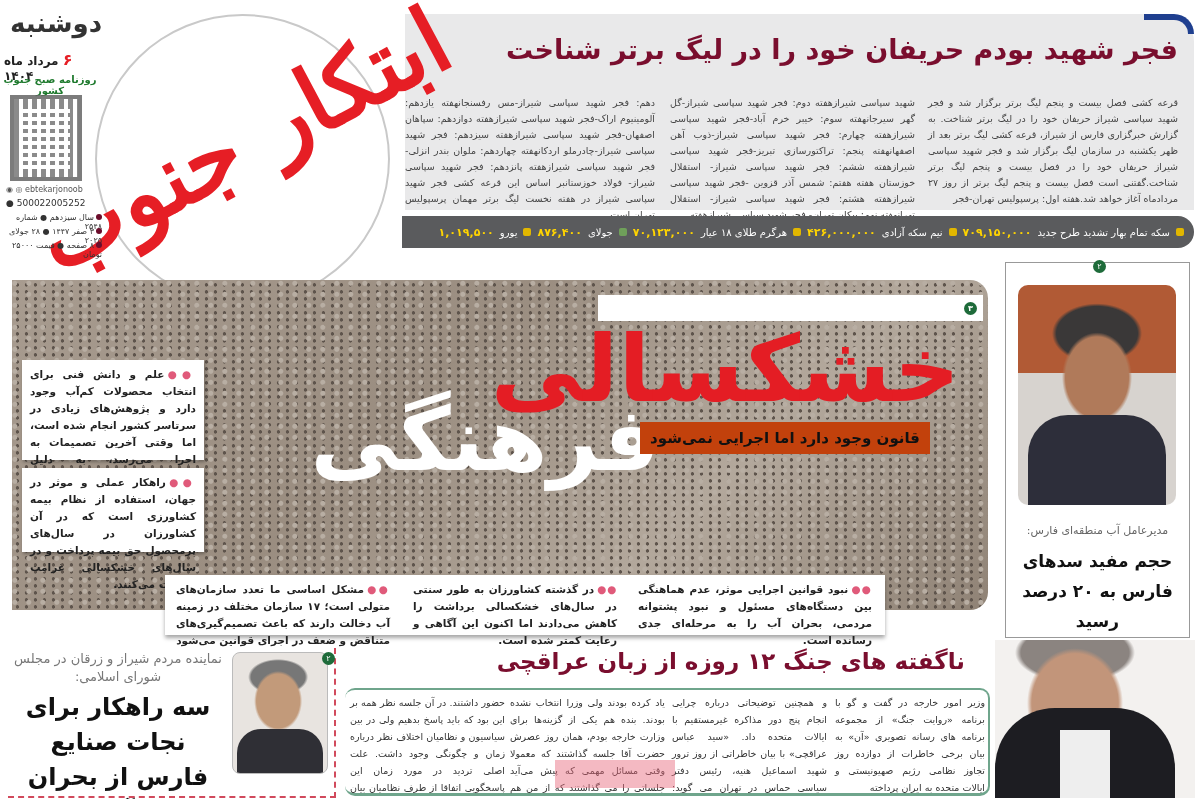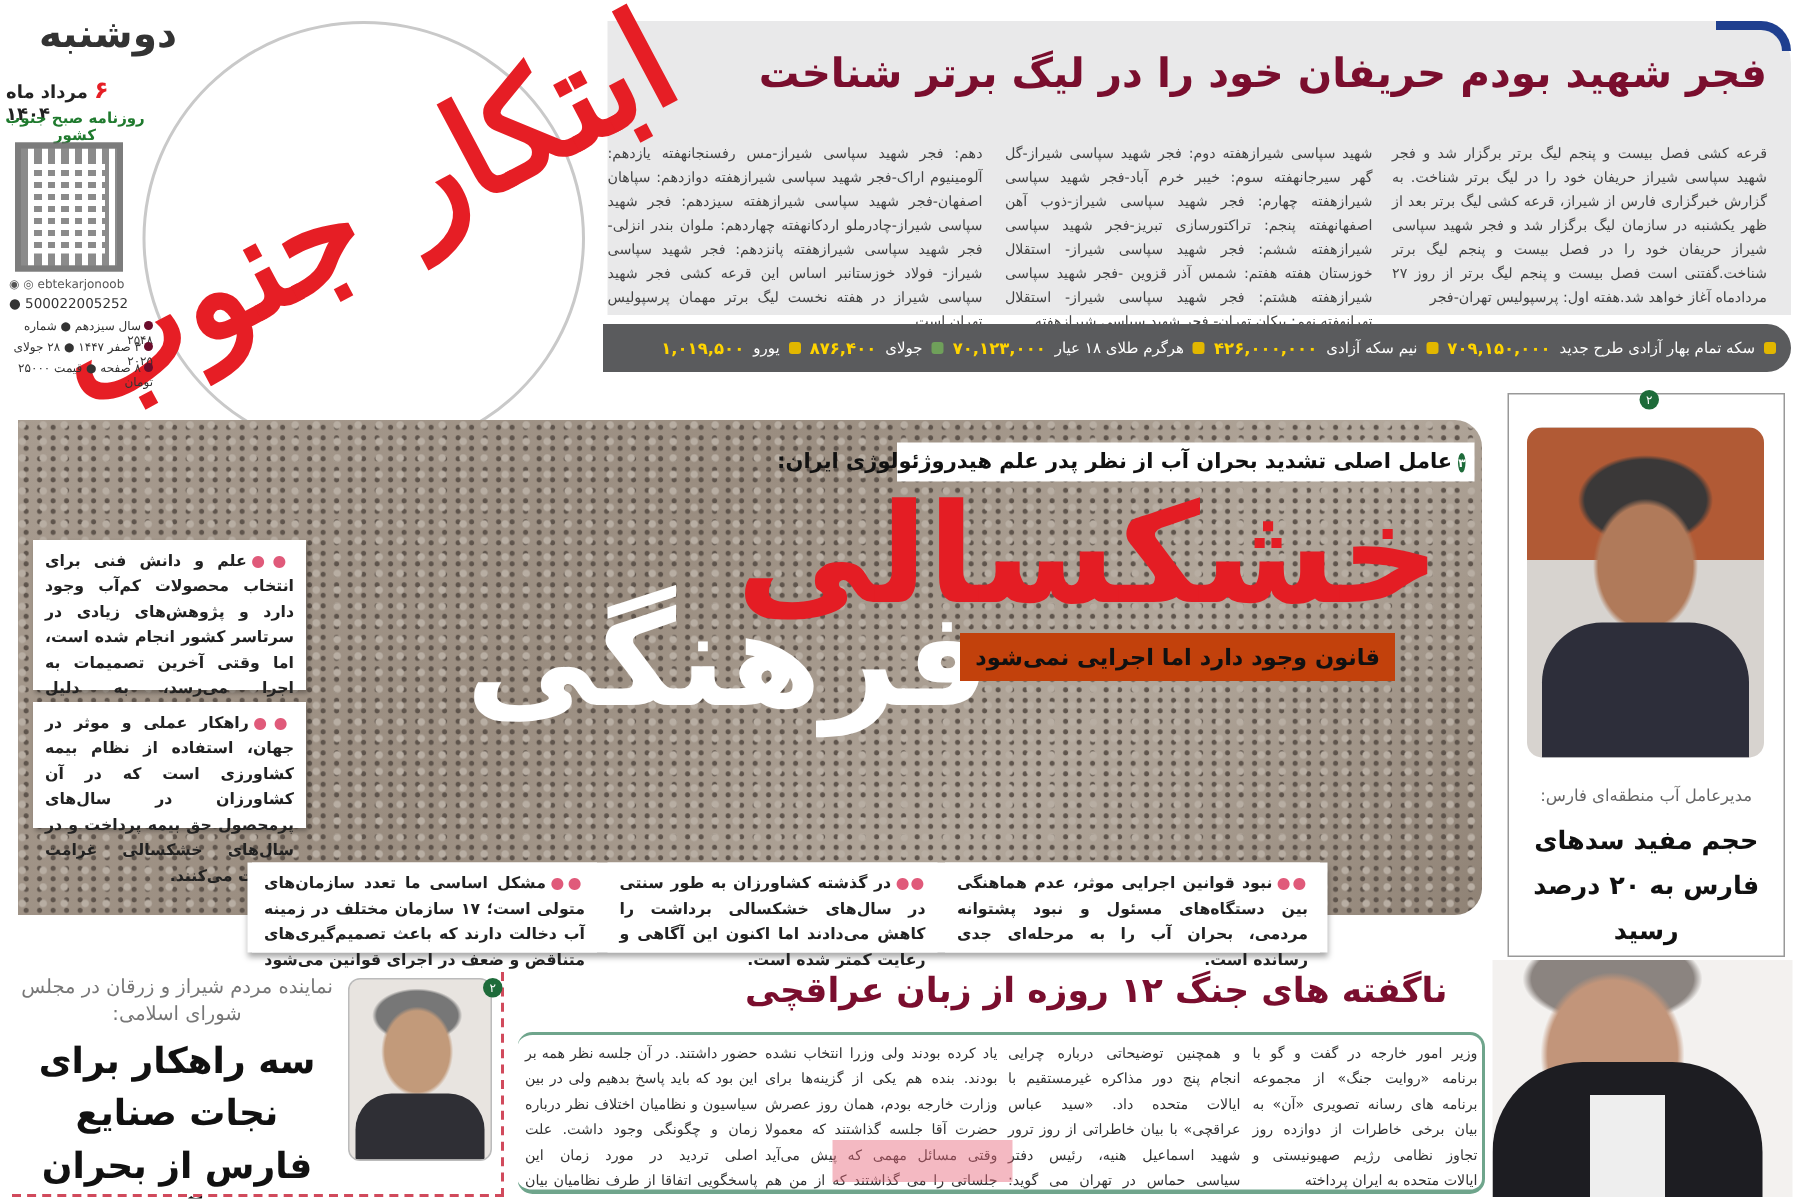--- a/index.html
+++ b/index.html
@@ -5,21 +5,21 @@
 *{box-sizing:border-box;margin:0;padding:0}
 body{width:1200px;height:799px;overflow:hidden;background:#fff;font-family:"DejaVu Sans",sans-serif;position:relative;direction:rtl;color:#222}
 .abs{position:absolute}
 
 #masthead-panel{left:405px;top:14px;width:789px;height:196px;background:#e9e9ea;border-radius:0 28px 0 0}
 #masthead-corner{right:6px;top:14px;width:50px;height:20px;border-top:6px solid #1f3f8f;border-right:6px solid #1f3f8f;border-radius:0 28px 0 0}
 #headline-top{right:22px;top:34px;width:760px;font-size:27px;font-weight:bold;color:#7a0e2e;text-align:right;white-space:nowrap}
 .colA{top:95px;font-size:9.5px;line-height:16px;color:#444;text-align:justify}
 #logo-circle{left:95px;top:14px;width:295px;height:290px;border-radius:50%;background:#fff;border:2px solid #c9c9c9;overflow:hidden}
 #logo-text{left:100px;top:40px;width:285px;height:200px;color:#e61e25;font-size:92px;font-weight:bold;font-family:"DejaVu Serif",serif;transform:rotate(-28deg);display:flex;align-items:center;justify-content:center;white-space:nowrap}
-#day-name{left:28px;top:8px;width:90px;font-size:26px;font-weight:bold;color:#333;text-align:center}
+#day-name{left:12px;top:8px;width:90px;font-size:26px;font-weight:bold;color:#333;text-align:center}
 #date-line{left:4px;top:50px;width:100px;font-size:12px;font-weight:bold;color:#222;text-align:left}
 #date-line span.red{color:#e61e25;font-size:16px}
 #slogan{left:0px;top:74px;width:100px;font-size:10px;font-weight:bold;color:#1f7a2e;text-align:center}
 #qr{left:10px;top:95px;width:72px;height:86px;background:
  repeating-linear-gradient(90deg,#777 0 5px,#fff 5px 9px),#777;border:4px solid #666;opacity:.85}
 #qr:before{content:"";position:absolute;inset:8px;background:repeating-linear-gradient(0deg,#fff 0 4px,transparent 4px 8px)}
 #social{left:6px;top:185px;width:96px;font-size:8px;color:#555;direction:ltr}
 #phone{left:6px;top:198px;width:96px;font-size:9px;color:#333;direction:ltr}
 .issue{left:4px;width:98px;font-size:8px;color:#333;text-align:right}
 .dotm{display:inline-block;width:6px;height:6px;border-radius:50%;background:#6b0c2b;margin-left:2px}
@@ -93,40 +93,39 @@
 <div class="abs" id="slogan">روزنامه صبح جنوب کشور</div>
 <div class="abs" id="qr"></div>
 <div class="abs" id="social"><span>◉ ◎ </span><span>ebtekarjonoob</span></div>
 <div class="abs" id="phone"><span>● </span><span>500022005252</span></div>
 <div class="abs issue" style="top:213px"><span class="dotm"></span><span>سال سیزدهم ● شماره ۲۵۴۸</span></div>
 <div class="abs issue" style="top:227px"><span class="dotm"></span><span>۳ صفر ۱۴۴۷ ● ۲۸ جولای ۲۰۲۵</span></div>
 <div class="abs issue" style="top:241px"><span class="dotm"></span><span>۸ صفحه ● قیمت ۲۵۰۰۰ تومان</span></div>
 
 <div class="abs" id="ticker">
   <span class="ic"></span>
-    <span>سکه تمام بهار آزادی طرح جدید</span>
+    <span>سکه تمام بهار تشدید طرح جدید</span>
     <span class="val">۷۰۹,۱۵۰,۰۰۰</span>
   <span class="ic"></span>
     <span>نیم سکه آزادی</span>
     <span class="val">۴۲۶,۰۰۰,۰۰۰</span>
   <span class="ic"></span>
     <span>هرگرم طلای ۱۸ عیار</span>
     <span class="val">۷۰,۱۲۳,۰۰۰</span>
   <span class="ic" style="background:#6fa05a"></span>
     <span>جولای</span>
     <span class="val">۸۷۶,۴۰۰</span>
   <span class="ic"></span>
     <span>یورو</span>
     <span class="val">۱,۰۱۹,۵۰۰</span>
 </div>
 
 <div class="abs" id="feature"></div>
 <div class="abs" id="feature-kicker">
     <span class="badge">۳</span>
-    <span>عامل اصلی تشدید بحران آب از نظر پدر علم هیدروژئولوژی ایران:</span>
   </div>
 <div class="abs" id="big-red">خشکسالی</div>
 <div class="abs" id="big-white">فرهنگی</div>
 <div class="abs" id="deck">قانون وجود دارد اما اجرایی نمی‌شود</div>
 
 <div class="abs callout" id="call1"><span class="dots">●●</span><span>علم و دانش فنی برای انتخاب محصولات کم‌آب وجود دارد و پژوهش‌های زیادی در سرتاسر کشور انجام شده است، اما وقتی آخرین تصمیمات به اجرا می‌رسد، به دلیل پیچیدگی‌های اجتماعی، سیاسی و فرهنگی ناکارآمد می‌ماند.</span></div>
 <div class="abs callout" id="call2"><span class="dots">●●</span><span>راهکار عملی و موثر در جهان، استفاده از نظام بیمه کشاورزی است که در آن کشاورزان در سال‌های پرمحصول حق بیمه پرداخت و در سال‌های خشکسالی غرامت دریافت می‌کنند.</span></div>
 <div class="abs" id="bottom-callbar"></div>
 <div class="abs callout" id="call3"><span class="dots">●●</span><span>مشکل اساسی ما تعدد سازمان‌های متولی است؛ ۱۷ سازمان مختلف در زمینه آب دخالت دارند که باعث تصمیم‌گیری‌های متناقض و ضعف در اجرای قوانین می‌شود</span></div>
 <div class="abs callout" id="call4"><span class="dots">●●</span><span>در گذشته کشاورزان به طور سنتی در سال‌های خشکسالی برداشت را کاهش می‌دادند اما اکنون این آگاهی و رعایت کمتر شده است.</span></div>

